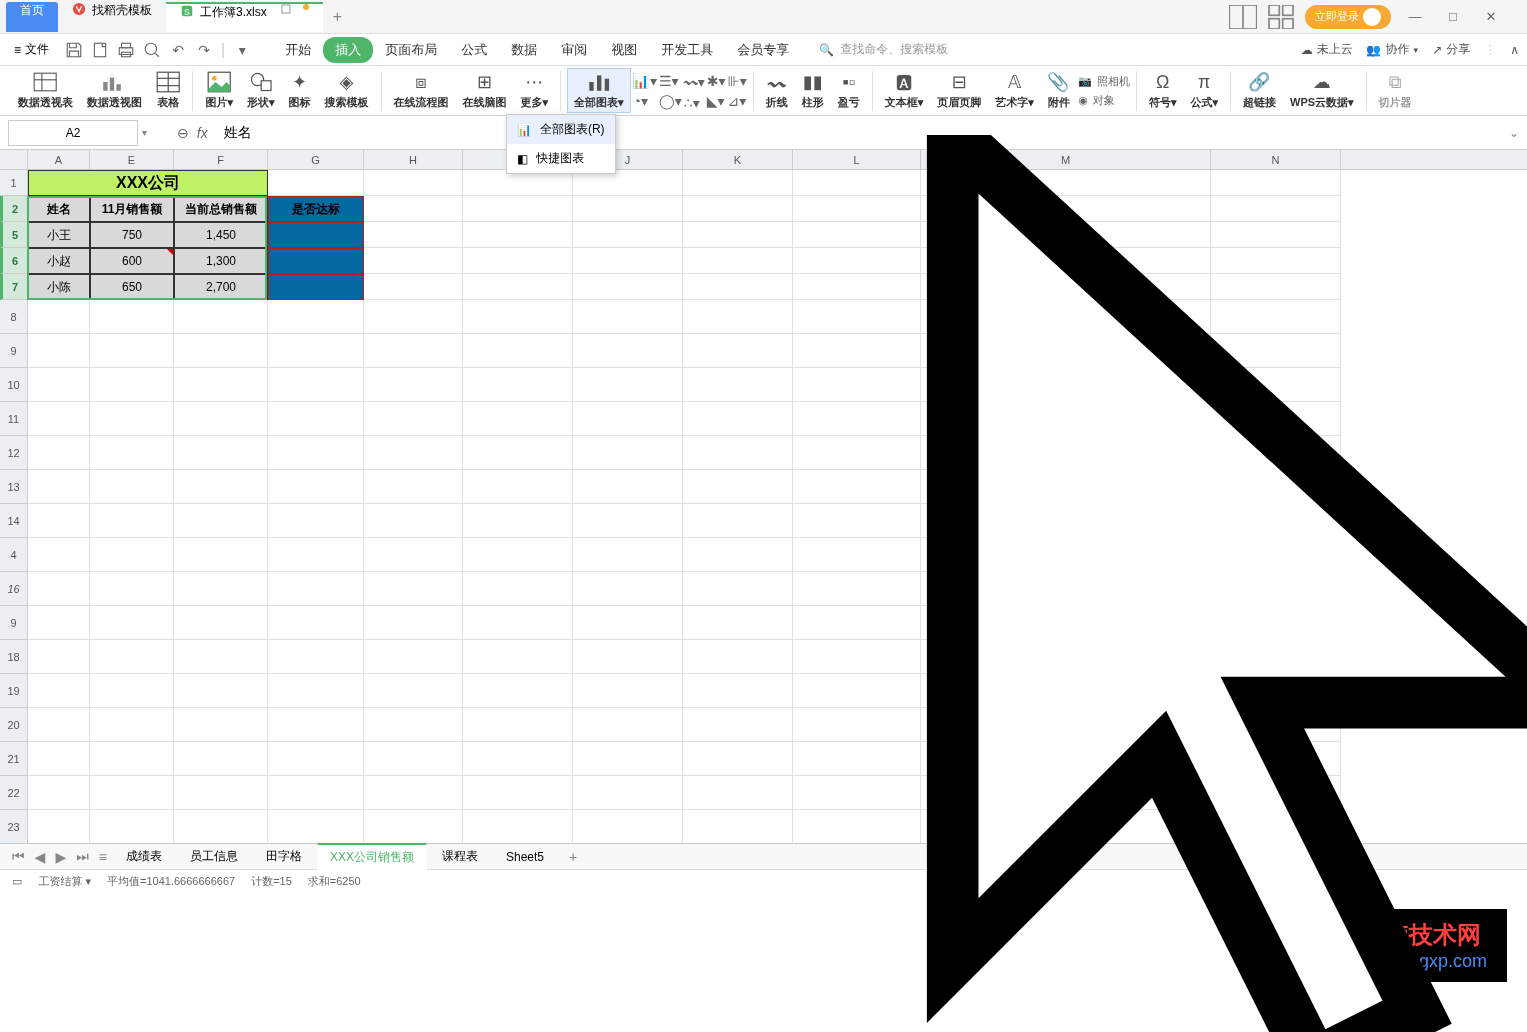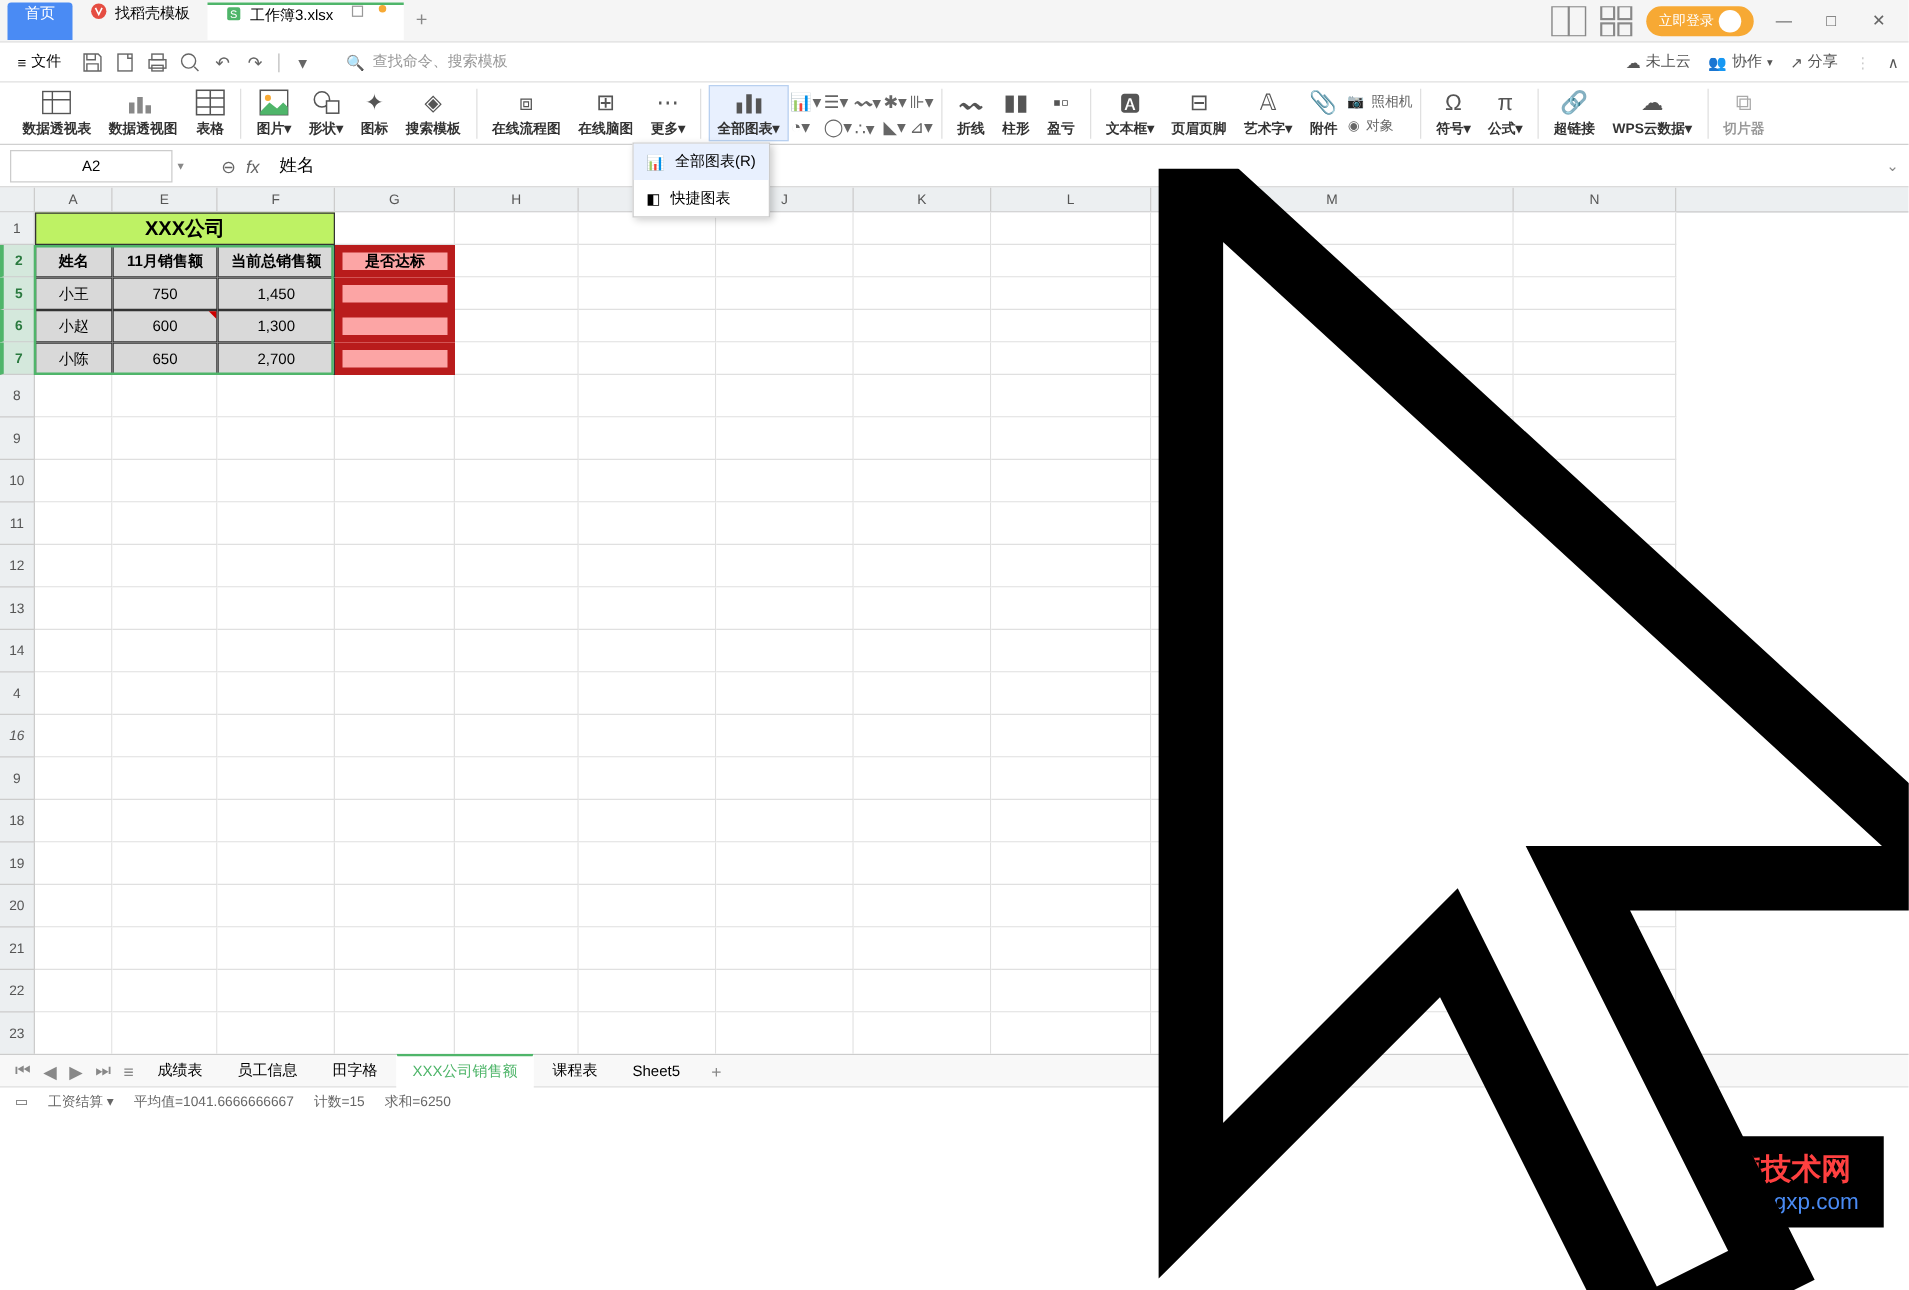--- a/index.html
+++ b/index.html
@@ -7,21 +7,21 @@
 
 
 .titlebar { height: 34px; background: #f5f5f5; display: flex; align-items: center; border-bottom: 1px solid #e0e0e0; }
 .tab { height: 30px; padding: 0 14px; display: flex; align-items: flex-start; gap: 6px; font-size: 12px; cursor: pointer; position: relative; }
 .tab.home { background: #4a8bf4; color: #fff; margin-left: 6px; border-radius: 3px 3px 0 0; }
 .tab.active { background: #fff; border-top: 2px solid #4fb56a; }
 .tab .icon { width: 14px; height: 14px; }
 .tab .close { margin-left: 8px; font-size: 11px; color: #999; }
 .tab .dot { width: 6px; height: 6px; background: #f7a934; border-radius: 50%; margin-left: 6px; }
 .tab-add { padding: 0 10px; font-size: 16px; color: #888; cursor: pointer; }
-.titlebar-right { margin-left: auto; display: flex; align-items: center; gap: 10px; padding-right: 10px; }
+.titlebar-right { margin-left: auto; display: flex; align-items: center; gap: 10px; padding-right: 22px; }
 .win-btn { width: 28px; height: 24px; display: flex; align-items: center; justify-content: center; font-size: 13px; color: #666; cursor: pointer; }
 .login-btn { background: #f7a934; color: #fff; padding: 3px 10px; border-radius: 12px; font-size: 11px; display: flex; align-items: center; gap: 4px; }
 .avatar { width: 18px; height: 18px; background: #fff; border-radius: 50%; }
 
 
 .menubar { height: 32px; display: flex; align-items: center; padding: 0 8px; border-bottom: 1px solid #e0e0e0; gap: 2px; }
 .file-btn { display: flex; align-items: center; gap: 4px; font-size: 12px; padding: 0 6px; }
 .toolbar-icons { display: flex; gap: 8px; margin: 0 8px; }
 .toolbar-icon { width: 18px; height: 18px; color: #666; display: flex; align-items: center; justify-content: center; font-size: 14px; }
 .menu-tabs { display: flex; margin-left: 12px; }
@@ -62,21 +62,21 @@
 .row-header { border-bottom: 1px solid #ccc; border-right: 1px solid #ccc; display: flex; align-items: center; justify-content: center; font-size: 11px; color: #555; }
 .row-header.selected { background: #d4e8dc; color: #2a7a3f; font-weight: bold; border-left: 3px solid #4fb56a; }
 .corner { position: absolute; left: 0; top: 0; width: 28px; height: 20px; background: #eceff1; border-right: 1px solid #ccc; border-bottom: 1px solid #ccc; }
 .grid { position: absolute; left: 28px; top: 20px; right: 0; bottom: 0; }
 .grid-cell { position: absolute; border-right: 1px solid #e0e0e0; border-bottom: 1px solid #e0e0e0; font-size: 12px; display: flex; align-items: center; justify-content: center; background: #fff; }
 
 
 .data-title { font-size: 16px; font-weight: bold; background: #bef264; border: 1px solid #333; }
 .data-header { font-weight: bold; background: #d9d9d9; border: 1px solid #333; font-size: 12px; }
 .data-cell { background: #d9d9d9; border: 1px solid #333; font-size: 12px; }
-.data-white { background: #fca5a5; border: 6px solid #b91c1c; font-size: 12px; }
+.data-white { background: #0369a1; border: 1px solid #b91c1c; font-size: 12px; }
 .selection-border { position: absolute; border: 2px solid #4fb56a; pointer-events: none; }
 .red-triangle { position: absolute; top: 0; right: 0; width: 0; height: 0; border-left: 6px solid transparent; border-top: 6px solid #c00; }
 
 
 .sheet-tabs { height: 26px; display: flex; align-items: center; border-top: 1px solid #ccc; padding: 0 8px; gap: 2px; background: #f8f8f8; }
 .nav-btn { padding: 0 4px; color: #888; font-size: 14px; cursor: pointer; }
 .sheet-tab { padding: 4px 12px; font-size: 12px; border: 1px solid transparent; cursor: pointer; }
 .sheet-tab.active { color: #4fb56a; border-top: 2px solid #4fb56a; background: #fff; }
 .sheet-add { padding: 0 10px; font-size: 14px; color: #888; cursor: pointer; }
 
@@ -171,20 +171,31 @@
     <span class="toolbar-icon">
         <svg viewBox="0 0 16 16">
           <circle cx="7" cy="7" r="5" fill="none" stroke="#666"></circle>
           <line x1="11" y1="11" x2="14" y2="14" stroke="#666"></line>
         </svg>
       </span>
     <span class="toolbar-icon">↶</span>
     <span class="toolbar-icon">↷</span>
     <span style="color:#ccc">|</span>
     <span class="toolbar-icon">▾</span>
+  </div>
+  <div class="menu-tabs">
+    <div class="menu-tab">开始</div>
+    <div class="menu-tab active">插入</div>
+    <div class="menu-tab">页面布局</div>
+    <div class="menu-tab">公式</div>
+    <div class="menu-tab">数据</div>
+    <div class="menu-tab">审阅</div>
+    <div class="menu-tab">视图</div>
+    <div class="menu-tab">开发工具</div>
+    <div class="menu-tab">会员专享</div>
   </div>
   <div class="search-box">
     <span>🔍</span>
     <span>查找命令、搜索模板</span>
   </div>
   <div class="menubar-right">
     <div class="cloud-item">
         <span>☁</span>
         <span>未上云</span>
       </div>

